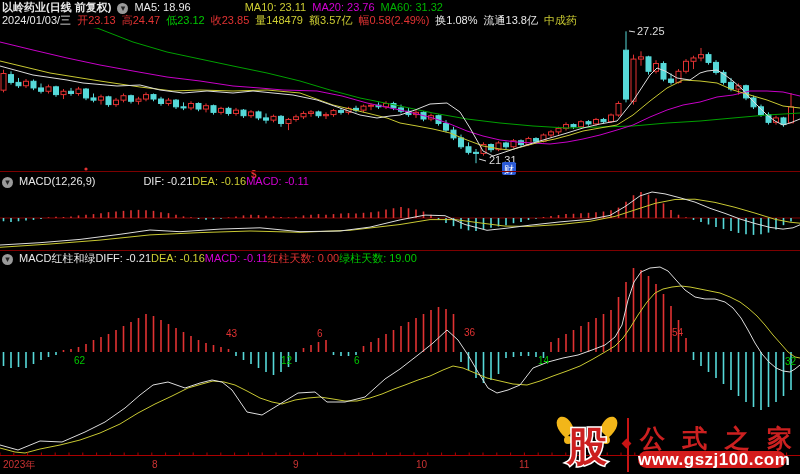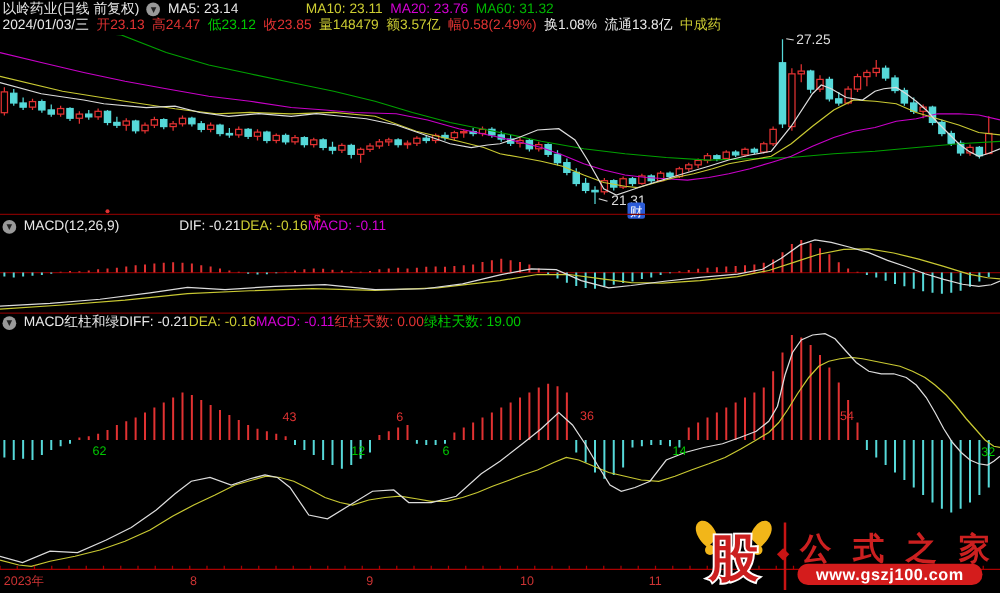--- a/index.html
+++ b/index.html
@@ -11,21 +11,21 @@
   .circle-icon{display:inline-block;width:11px;height:11px;border-radius:50%;
                background:#9a9a9a;color:#222;font-size:9px;line-height:10px;text-align:center;
                vertical-align:middle;margin-right:6px;}
   .ph{position:absolute;left:2px;white-space:nowrap;font-size:11px;line-height:12px;}
   .watermark{position:absolute;left:552px;top:412px;width:248px;height:62px;}
   .wm-sep{position:absolute;left:75px;top:6px;width:2px;height:54px;background:#c81414;}
   .wm-diamond{position:absolute;left:71px;top:28px;width:7px;height:7px;background:#c81414;transform:rotate(45deg);}
   .wm-name{position:absolute;left:88px;top:10px;width:152px;display:flex;justify-content:space-between;
            font-weight:bold;font-size:25px;color:#cc2020;}
   .wm-pill{position:absolute;left:86px;top:39px;width:148px;height:17px;background:#d41c1c;border-radius:9px;
-           color:#fff;font-weight:bold;font-size:13px;line-height:17px;text-align:center;letter-spacing:.5px;}
+           color:#fff;font-weight:bold;font-size:17px;line-height:17px;text-align:center;letter-spacing:.5px;}
   .wm-logo{position:absolute;left:0;top:2px;}
 </style>
 </head>
 <body>
 
 <div class="screen">
 
   <svg id="chart" width="800" height="474" style="position:absolute;left:0;top:0">
       <defs>
         <clipPath id="clipK">
@@ -771,21 +771,21 @@
         <line x1="772.7999999999995" y1="452.5" x2="772.7999999999995" y2="455.5" stroke="#aa0000" stroke-width="1"></line>
         <line x1="786.5999999999995" y1="452.5" x2="786.5999999999995" y2="455.5" stroke="#aa0000" stroke-width="1"></line>
         <text x="3" y="468" fill="#cc3333" font-size="10">2023年</text>
         <text x="152" y="468" fill="#cc3333" font-size="10">8</text>
         <text x="293" y="468" fill="#cc3333" font-size="10">9</text>
         <text x="416" y="468" fill="#cc3333" font-size="10">10</text>
         <text x="519" y="468" fill="#cc3333" font-size="10">11</text>
       </g>
     </svg>
 
-  <div class="hline" style="top:1px" id="line1"><span style="color: rgb(232, 232, 232);">以岭药业(日线 前复权)</span><span class="circle-icon">▾</span><span style="color: rgb(232, 232, 232);">MA5: 23.14</span><span style="color: rgb(205, 205, 50); margin-left: 48px;">MA10: 23.11</span><span style="color: rgb(212, 0, 212);">MA20: 23.76</span><span style="color: rgb(0, 180, 0);">MA60: 31.32</span></div>
+  <div class="hline" style="top:1px" id="line1"><span style="color: rgb(232, 232, 232); font-weight: bold;">以岭药业(日线 前复权)</span><span class="circle-icon">▾</span><span style="color: rgb(232, 232, 232);">MA5: 18.96</span><span style="color: rgb(205, 205, 50); margin-left: 48px;">MA10: 23.11</span><span style="color: rgb(212, 0, 212);">MA20: 23.76</span><span style="color: rgb(0, 180, 0);">MA60: 31.32</span></div>
   <div class="hline" style="top:14px" id="line2"><span style="color: rgb(232, 232, 232);">2024/01/03/三</span><span style="color: rgb(225, 50, 50);">开23.13</span><span style="color: rgb(225, 50, 50);">高24.47</span><span style="color: rgb(0, 200, 0);">低23.12</span><span style="color: rgb(225, 50, 50);">收23.85</span><span style="color: rgb(205, 205, 50);">量148479</span><span style="color: rgb(205, 205, 50);">额3.57亿</span><span style="color: rgb(225, 50, 50);">幅0.58(2.49%)</span><span style="color: rgb(232, 232, 232);">换1.08%</span><span style="color: rgb(232, 232, 232);">流通13.8亿</span><span style="color: rgb(205, 205, 50);">中成药</span></div>
   <div class="ph" style="top:175px" id="ph2"><span class="circle-icon">▾</span><span style="color: rgb(232, 232, 232);">MACD(12,26,9)</span><span style="color: rgb(232, 232, 232); padding-left: 48px;">DIF: -0.21</span><span style="color: rgb(205, 205, 50);">DEA: -0.16</span><span style="color: rgb(212, 0, 212);">MACD: -0.11</span></div>
   <div class="ph" style="top:252px" id="ph3"><span class="circle-icon">▾</span><span style="color: rgb(232, 232, 232);">MACD红柱和绿</span><span style="color: rgb(232, 232, 232);">DIFF: -0.21</span><span style="color: rgb(205, 205, 50);">DEA: -0.16</span><span style="color: rgb(212, 0, 212);">MACD: -0.11</span><span style="color: rgb(225, 50, 50);">红柱天数: 0.00</span><span style="color: rgb(0, 200, 0);">绿柱天数: 19.00</span></div>
 
   <div class="watermark">
     <svg class="wm-logo" width="70" height="60" viewBox="0 0 70 60">
       <path d="M14,24 C4,16 2,6 8,3 C14,1 20,8 22,16 Z" fill="#f2b619"></path>
       <path d="M56,24 C66,16 68,6 62,3 C56,1 50,8 48,16 Z" fill="#f2b619"></path>
       <circle cx="16" cy="26" r="4" fill="#f2b619"></circle>
       <circle cx="54" cy="26" r="4" fill="#f2b619"></circle>

